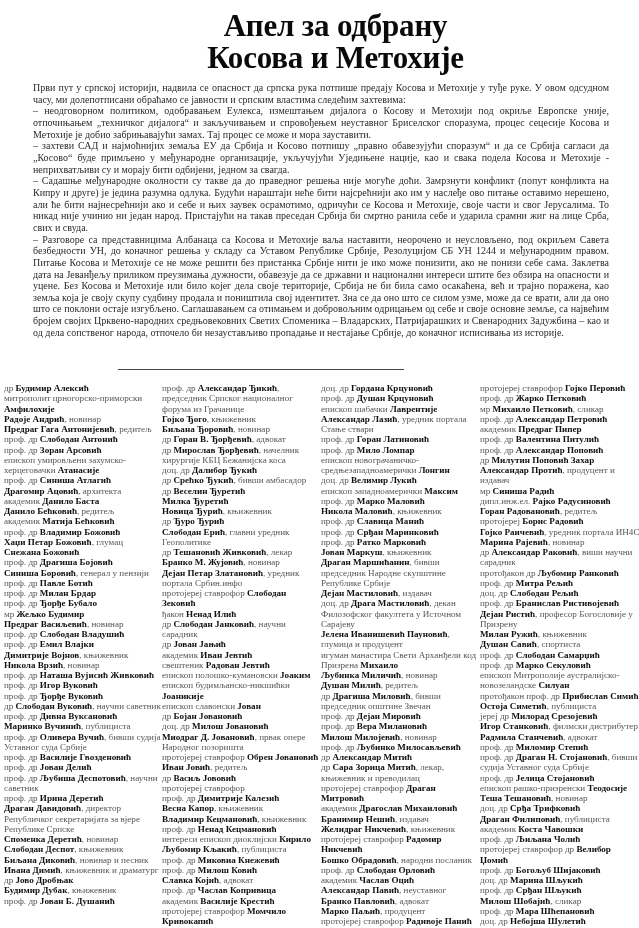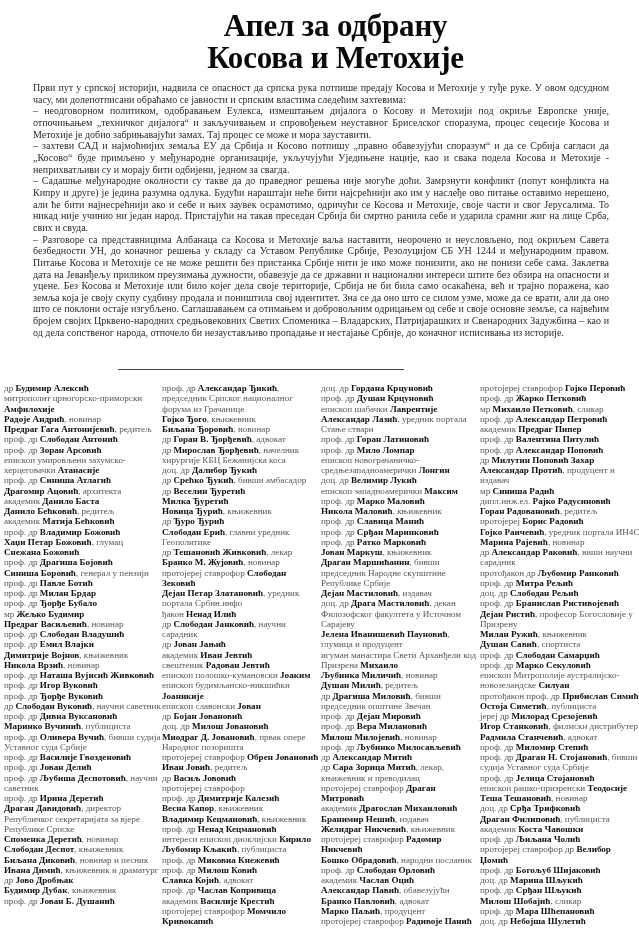--- a/index.html
+++ b/index.html
@@ -104,22 +104,22 @@
       <span class="sig"><span>др </span><b>Мирослав Ђорђевић</b><span>, начелник хирургије КБЦ Бежанијска коса</span></span>
       <span class="sig"><span>доц. др </span><b>Далибор Ђукић</b><span></span></span>
       <span class="sig"><span>др </span><b>Срећко Ђукић</b><span>, бивши амбасадор</span></span>
       <span class="sig"><span>др </span><b>Веселин Ђуретић</b><span></span></span>
       <span class="sig"><span></span><b>Милка Ђуретић</b><span></span></span>
       <span class="sig"><span></span><b>Новица Ђурић</b><span>, књижевник</span></span>
       <span class="sig"><span>др </span><b>Ђуро Ђурић</b><span></span></span>
       <span class="sig"><span></span><b>Слободан Ерић</b><span>, главни уредник Геополитике</span></span>
       <span class="sig"><span>др </span><b>Тешановић Живковић</b><span>, лекар</span></span>
       <span class="sig"><span></span><b>Бранко М. Жујовић</b><span>, новинар</span></span>
+      <span class="sig"><span></span><b>Дејан Петар Златановић</b><span>, уредник портала Србин.инфо</span></span>
       <span class="sig"><span>протојереј ставрофор </span><b>Слободан Зековић</b><span></span></span>
-      <span class="sig"><span></span><b>Дејан Петар Златановић</b><span>, уредник портала Србин.инфо</span></span>
       <span class="sig"><span>ђакон </span><b>Ненад Илић</b><span></span></span>
       <span class="sig"><span>др </span><b>Слободан Јанковић</b><span>, научни сарадник</span></span>
       <span class="sig"><span>др </span><b>Јован Јањић</b><span></span></span>
       <span class="sig"><span>академик </span><b>Иван Јевтић</b><span></span></span>
       <span class="sig"><span>свештеник </span><b>Радован Јевтић</b><span></span></span>
       <span class="sig"><span>епископ полошко-кумановски </span><b>Јоаким</b><span></span></span>
       <span class="sig"><span>епископ будимљанско-никшићки </span><b>Јоаникије</b><span></span></span>
       <span class="sig"><span>епископ славонски </span><b>Јован</b><span></span></span>
       <span class="sig"><span>др </span><b>Бојан Јовановић</b><span></span></span>
       <span class="sig"><span>доц. др </span><b>Милош Јовановић</b><span></span></span>
@@ -173,21 +173,21 @@
       <span class="sig"><span>др </span><b>Александар Митић</b><span></span></span>
       <span class="sig"><span>др </span><b>Сара Зорица Митић</b><span>, лекар, књижевник и преводилац</span></span>
       <span class="sig"><span>протојереј ставрофор </span><b>Драган Митровић</b><span></span></span>
       <span class="sig"><span>академик </span><b>Драгослав Михаиловић</b><span></span></span>
       <span class="sig"><span></span><b>Бранимир Нешић</b><span>, издавач</span></span>
       <span class="sig"><span></span><b>Желидраг Никчевић</b><span>, књижевник</span></span>
       <span class="sig"><span>протојереј ставрофор </span><b>Радомир Никчевић</b><span></span></span>
       <span class="sig"><span></span><b>Бошко Обрадовић</b><span>, народни посланик</span></span>
       <span class="sig"><span>проф. др </span><b>Слободан Орловић</b><span></span></span>
       <span class="sig"><span>академик </span><b>Часлав Оцић</b><span></span></span>
-      <span class="sig"><span></span><b>Александар Павић</b><span>, обавезујући</span></span>
+      <span class="sig"><span></span><b>Александар Павић</b><span>, неуставног</span></span>
       <span class="sig"><span></span><b>Бранко Павловић</b><span>, адвокат</span></span>
       <span class="sig"><span></span><b>Марко Паљић</b><span>, продуцент</span></span>
       <span class="sig"><span>протојереј ставрофор </span><b>Радивоје Панић</b><span></span></span>
       <span class="sig"><span>проф. др </span><b>Драго Перовић</b><span></span></span>
     </div>
   <div class="col c4">
       <span class="sig"><span>протојереј ставрофор </span><b>Гојко Перовић</b><span></span></span>
       <span class="sig"><span>проф. др </span><b>Жарко Петковић</b><span></span></span>
       <span class="sig"><span>мр </span><b>Михаило Петковић</b><span>, сликар</span></span>
       <span class="sig"><span>проф. др </span><b>Александар Петровић</b><span></span></span>

